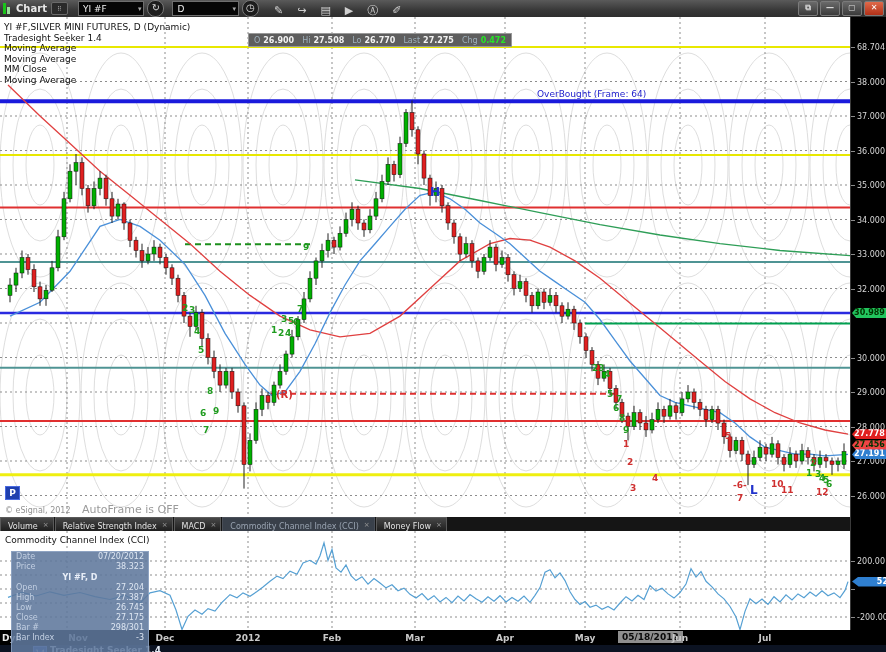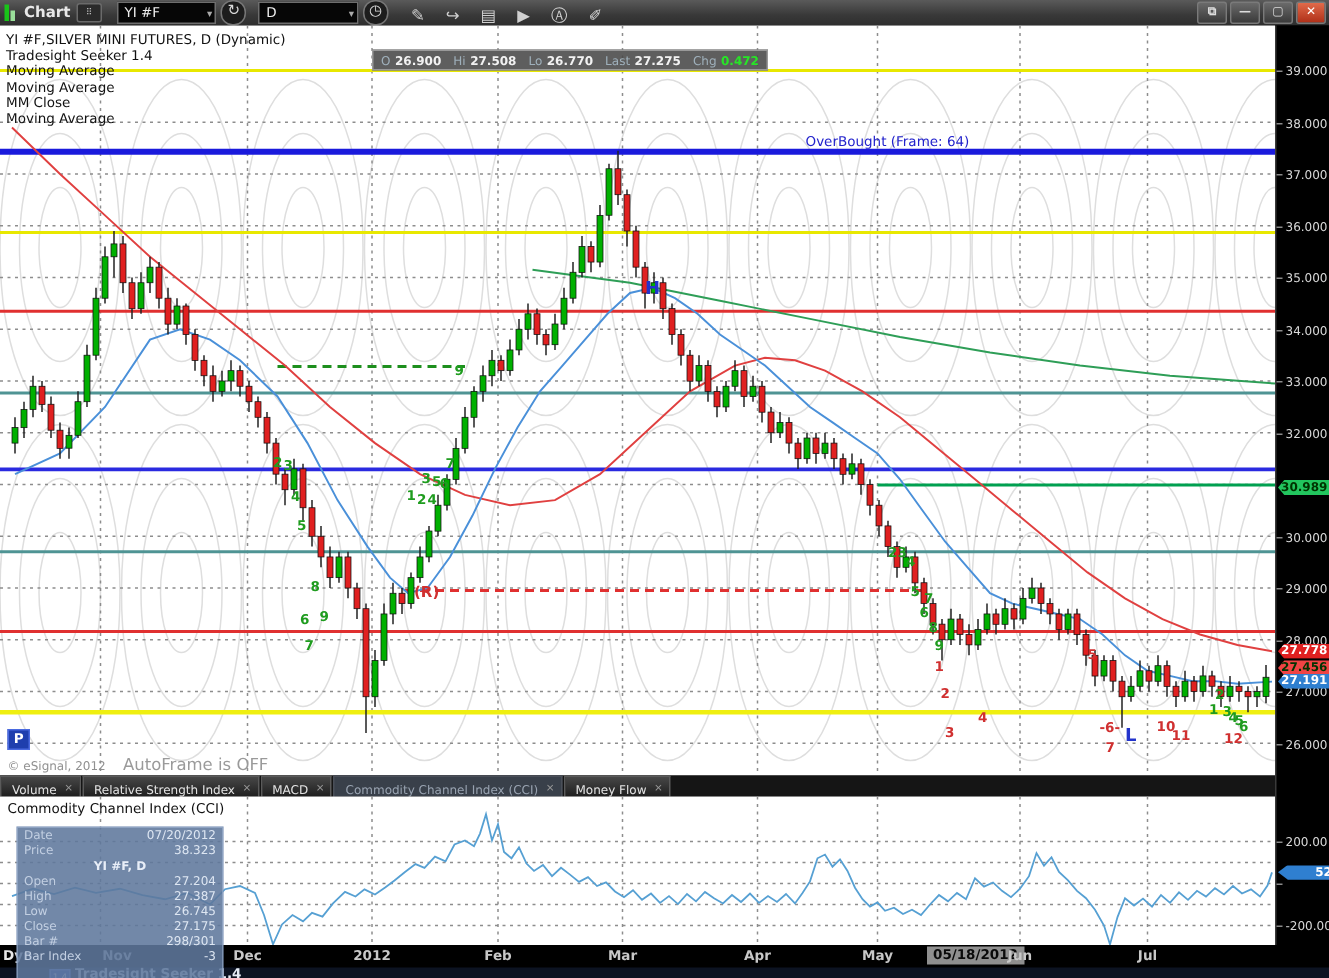--- a/index.html
+++ b/index.html
@@ -567,21 +567,21 @@
       <span class="lab">Chg</span>
         <span class="chg">0.472</span>
     </div>
     <div id="p-badge">P</div>
     <div id="copyright">© eSignal, 2012</div>
     <div id="autoframe">AutoFrame is OFF</div>
   </div>
 
   <div id="price-axis">
       <div class="tickmark" style="top: 30px;"></div>
-      <div class="tick" style="top: 26px;">39.000</div>
+      <div class="tick" style="top: 26px;">68.704</div>
       <div class="tickmark" style="top: 64.5px;"></div>
       <div class="tick" style="top: 60.5px;">38.000</div>
       <div class="tickmark" style="top: 99px;"></div>
       <div class="tick" style="top: 95px;">37.000</div>
       <div class="tickmark" style="top: 133.5px;"></div>
       <div class="tick" style="top: 129.5px;">36.000</div>
       <div class="tickmark" style="top: 168px;"></div>
       <div class="tick" style="top: 164px;">35.000</div>
       <div class="tickmark" style="top: 202.5px;"></div>
       <div class="tick" style="top: 198.5px;">34.000</div>
@@ -592,21 +592,21 @@
       <div class="tickmark" style="top: 340.5px;"></div>
       <div class="tick" style="top: 336.5px;">30.000</div>
       <div class="tickmark" style="top: 375px;"></div>
       <div class="tick" style="top: 371px;">29.000</div>
       <div class="tickmark" style="top: 409.5px;"></div>
       <div class="tick" style="top: 405.5px;">28.000</div>
       <div class="tickmark" style="top: 444px;"></div>
       <div class="tick" style="top: 440px; text-align: center;">27.000</div>
       <div class="tickmark" style="top: 478.5px;"></div>
       <div class="tick" style="top: 474.5px;">26.000</div>
-      <div class="badge" style="top: 303px; background: #22c55e; color: rgb(0, 51, 0);">30.989</div>
+      <div class="badge" style="top: 291px; background: #22c55e; color: rgb(0, 51, 0);">30.989</div>
       <div class="badge" style="top: 412.159px; background: rgb(224, 32, 32); color: rgb(255, 255, 255);">27.778</div>
       <div class="badge" style="top: 423.268px; background: #ef4444; color: rgb(0, 51, 0);">27.456</div>
       <div class="badge" style="top: 432.411px; background: rgb(47, 127, 208); color: rgb(255, 255, 255);">27.191</div>
       <div class="tickmark" style="top: 544px;"></div>
       <div class="tick" style="top: 540px;">200.00</div>
       <div class="tickmark" style="top: 572px;"></div>
       <div class="tick" style="top: 568px; padding-left: 32px;">0.00</div>
       <div class="tickmark" style="top: 600px;"></div>
       <div class="tick" style="top: 596px;">-200.00</div>
       <div class="badge" style="top: 559.591px; background: rgb(47, 127, 208); color: rgb(255, 255, 255); padding-left: 20px;">52.92</div>

